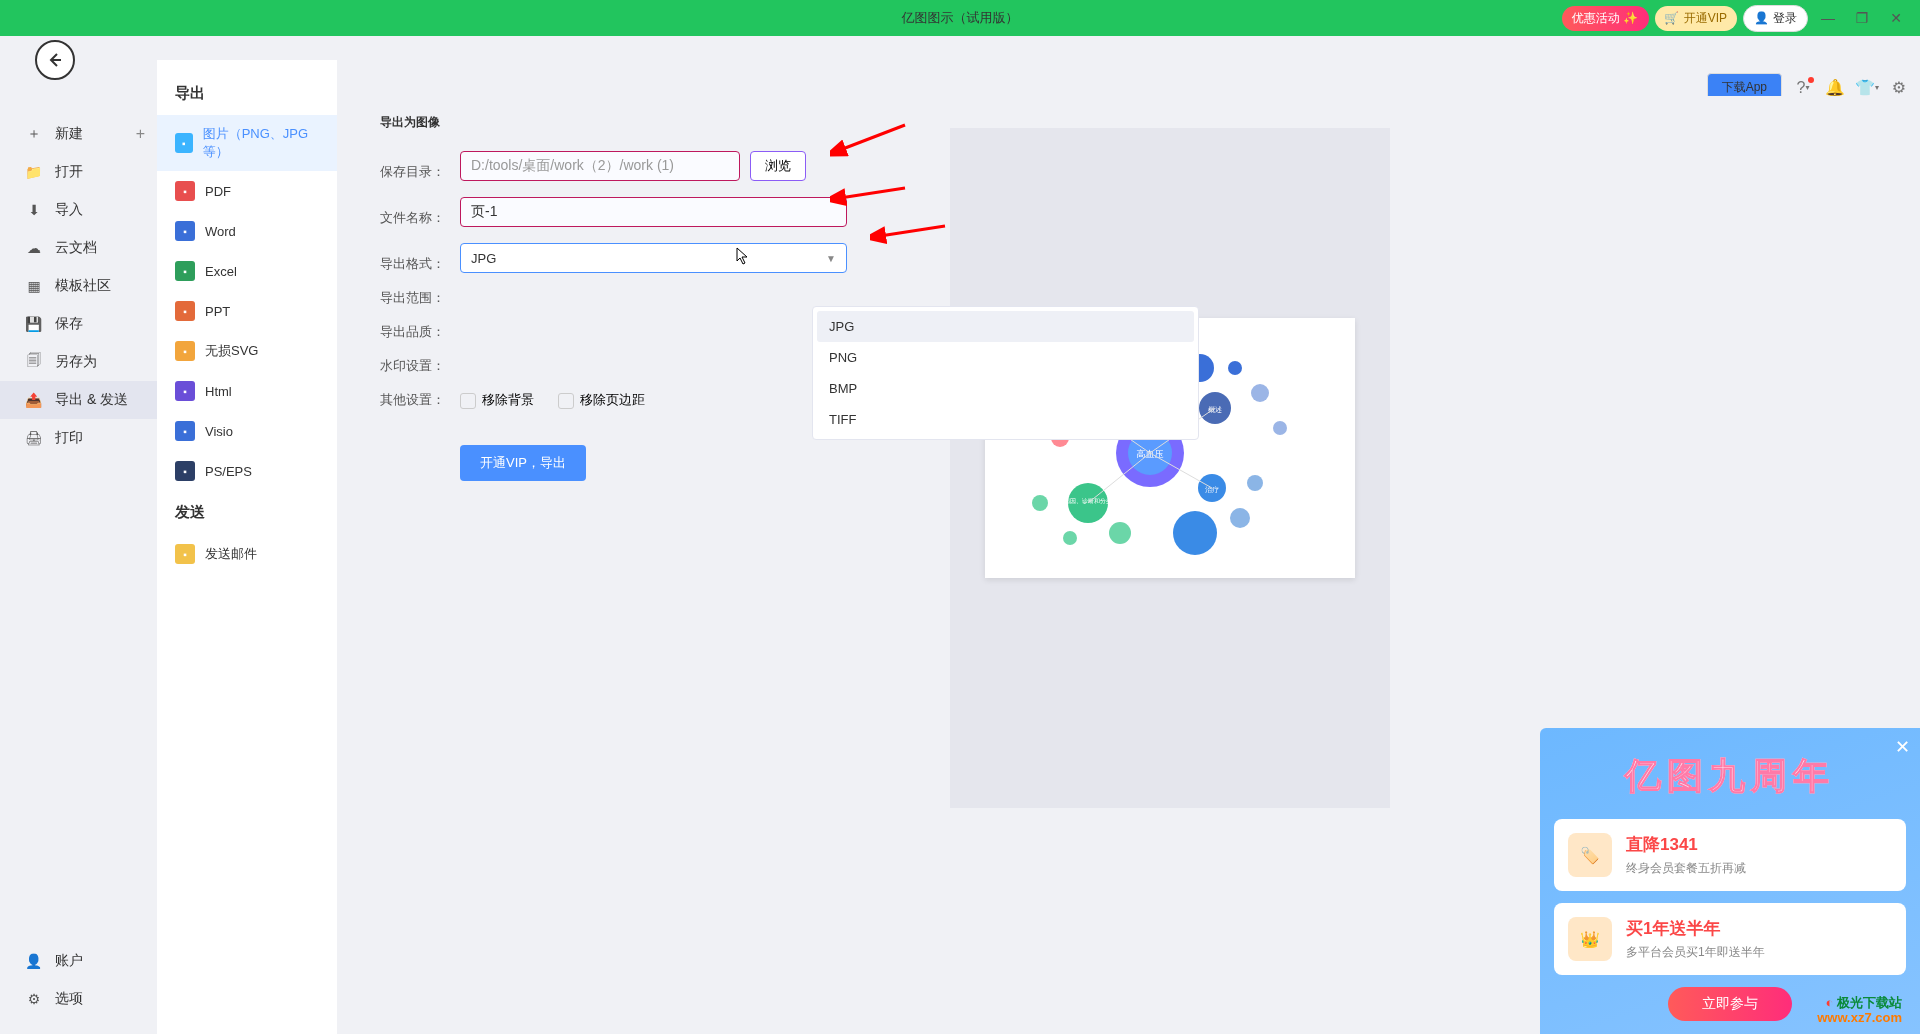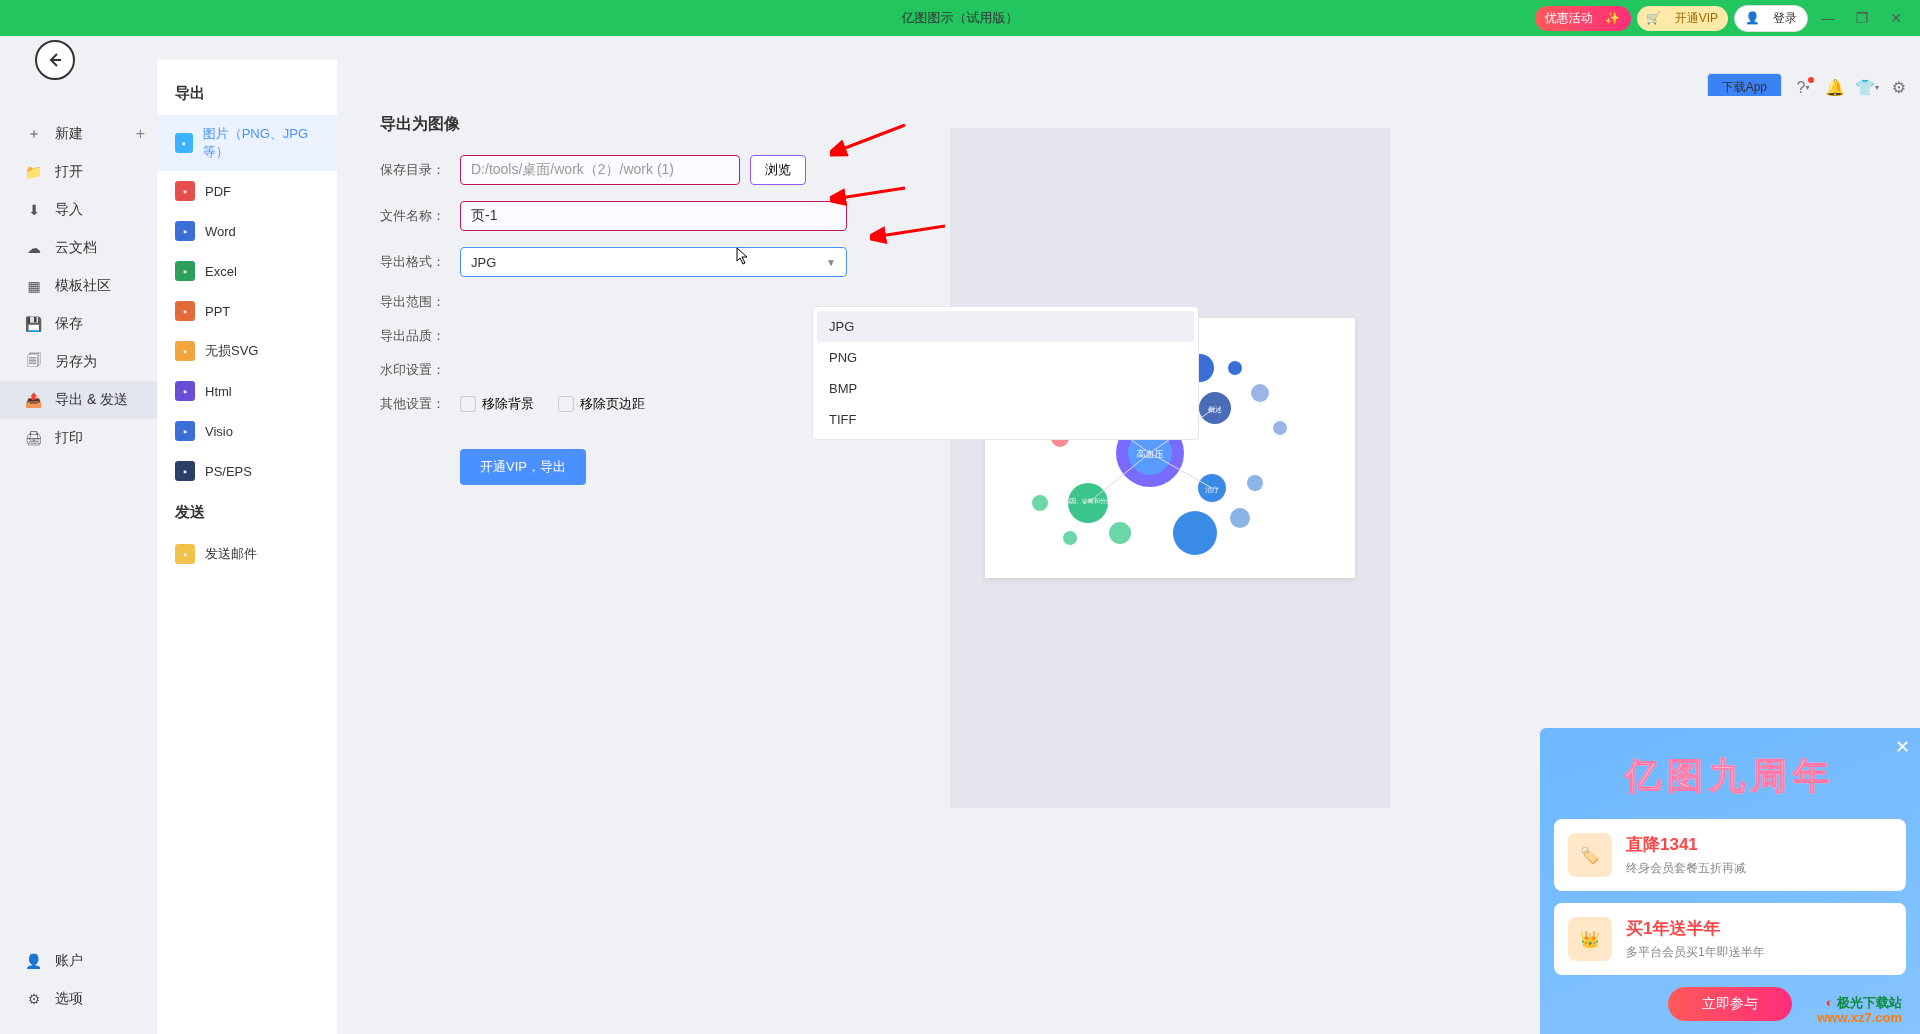--- a/index.html
+++ b/index.html
@@ -2,21 +2,21 @@
 <html><head>
 <meta charset="utf-8">
 <style>
 * { box-sizing: border-box; margin: 0; padding: 0; font-family: "Microsoft YaHei", -apple-system, sans-serif; }
 body { background: #f0f1f5; width: 1920px; height: 1034px; overflow: hidden; position: relative; }
 
 
 .titlebar { height: 36px; display: flex; align-items: center; position: relative; background: #22c55e; }
 .title { position: absolute; left: 50%; transform: translateX(-50%); font-size: 13px; color: #333; }
 .title-right { position: absolute; right: 10px; display: flex; gap: 6px; align-items: center; }
-.pill { border-radius: 14px; padding: 4px 10px; font-size: 12px; display: flex; align-items: center; gap: 13px; cursor: pointer; }
+.pill { border-radius: 14px; padding: 4px 10px; font-size: 12px; display: flex; align-items: center; gap: 4px; cursor: pointer; }
 .pill-promo { background: linear-gradient(90deg,#ff5a5a,#ff2d7a); color: #fff; }
 .pill-vip { background: #ffe9a8; color: #9a6b00; }
 .pill-login { background: #fff; border: 1px solid #ddd; color: #333; }
 .winbtn { width: 28px; height: 28px; display: flex; align-items: center; justify-content: center; font-size: 14px; color: #555; cursor: pointer; }
 
 
 .backbtn { position: absolute; left: 35px; top: 40px; width: 40px; height: 40px; border: 2px solid #333; border-radius: 50%; display: flex; align-items: center; justify-content: center; cursor: pointer; background: #fff; }
 
 
 .toolbar2 { position: absolute; right: 10px; top: 73px; display: flex; gap: 10px; align-items: center; }
@@ -32,22 +32,22 @@
 .col1-item .plus { margin-left: auto; color: #888; font-size: 16px; }
 .col1-bottom { position: absolute; bottom: 16px; left: 0; right: 0; }
 
 .col2 { position: absolute; left: 157px; top: 60px; width: 180px; bottom: 0; background: #fff; padding-top: 12px; }
 .col2-head { font-size: 15px; font-weight: bold; padding: 12px 18px; color: #333; }
 .col2-item { display: flex; align-items: center; padding: 10px 18px; font-size: 13px; color: #333; cursor: pointer; }
 .col2-item .fi { width: 20px; height: 20px; margin-right: 10px; border-radius: 3px; display:flex;align-items:center;justify-content:center;color:#fff;font-size:10px;font-weight:bold;}
 .col2-item.sel { background: #eaf3ff; color: #4a90ff; }
 
 .main { position: absolute; left: 350px; right: 0; top: 96px; bottom: 0; background: #f0f1f5; padding: 18px 30px; }
-.main h2 { font-size: 16px; font-weight: bold; color: #333; margin-bottom: 20px; }
-.row { display: flex; align-items: center; margin-bottom: 16px; font-size: 13px; margin-top: 8px; }
+.main h2 { font-size: 12px; font-weight: bold; color: #333; margin-bottom: 20px; }
+.row { display: flex; align-items: flex-end; margin-bottom: 16px; font-size: 13px; margin-top: 8px; }
 .row .lbl { width: 80px; color: #555; }
 .row input.txt { height: 30px; border: 1px solid #be185d; background:#fafbff;border-radius:4px; padding: 0 10px; font-size:14px;color:#999; }
 .row input.txt.fn { color:#333; width: 387px; }
 .row .dir { width:280px; }
 .browse { margin-left: 10px; background: #fff; border: 1px solid #8b5cf6; padding: 5px 14px; border-radius: 4px; font-size: 13px; cursor: pointer; }
 .select { width: 387px; height: 30px; border: 1px solid #4a90ff; background:#fff;border-radius:4px; padding: 0 10px; font-size:13px;color:#333;display:flex;align-items:center;justify-content:space-between;cursor:pointer;}
 .dropdown { position:absolute; left:462px; top:210px; width:387px; background:#fff;border:1px solid #e3e5ef;border-radius:4px;padding:4px;z-index:10;}
 .dd-item { padding:8px 12px;font-size:13px;color:#333;cursor:pointer;border-radius:3px;}
 .dd-item.hl { background:#eef0f6; }
 .chk { width:16px;height:16px;border:1px solid #ccc;border-radius:3px;display:inline-block;margin-right:6px;vertical-align:middle;}

